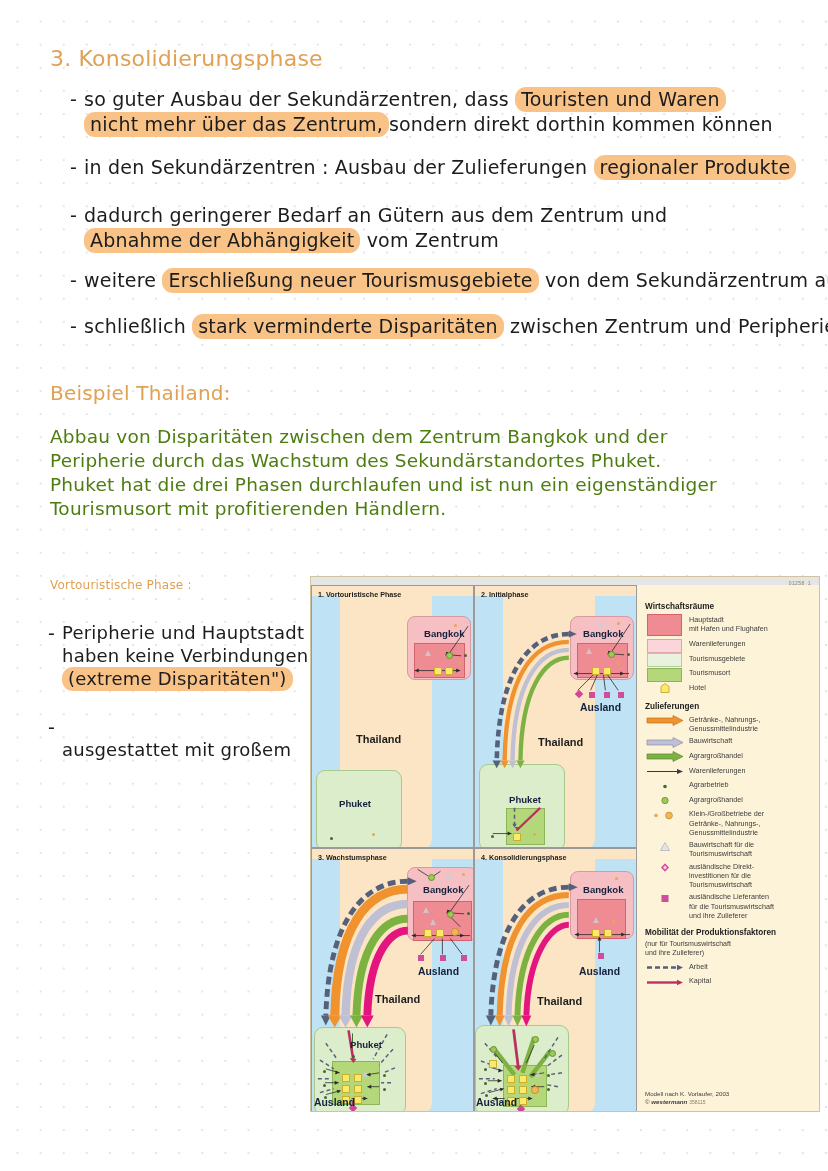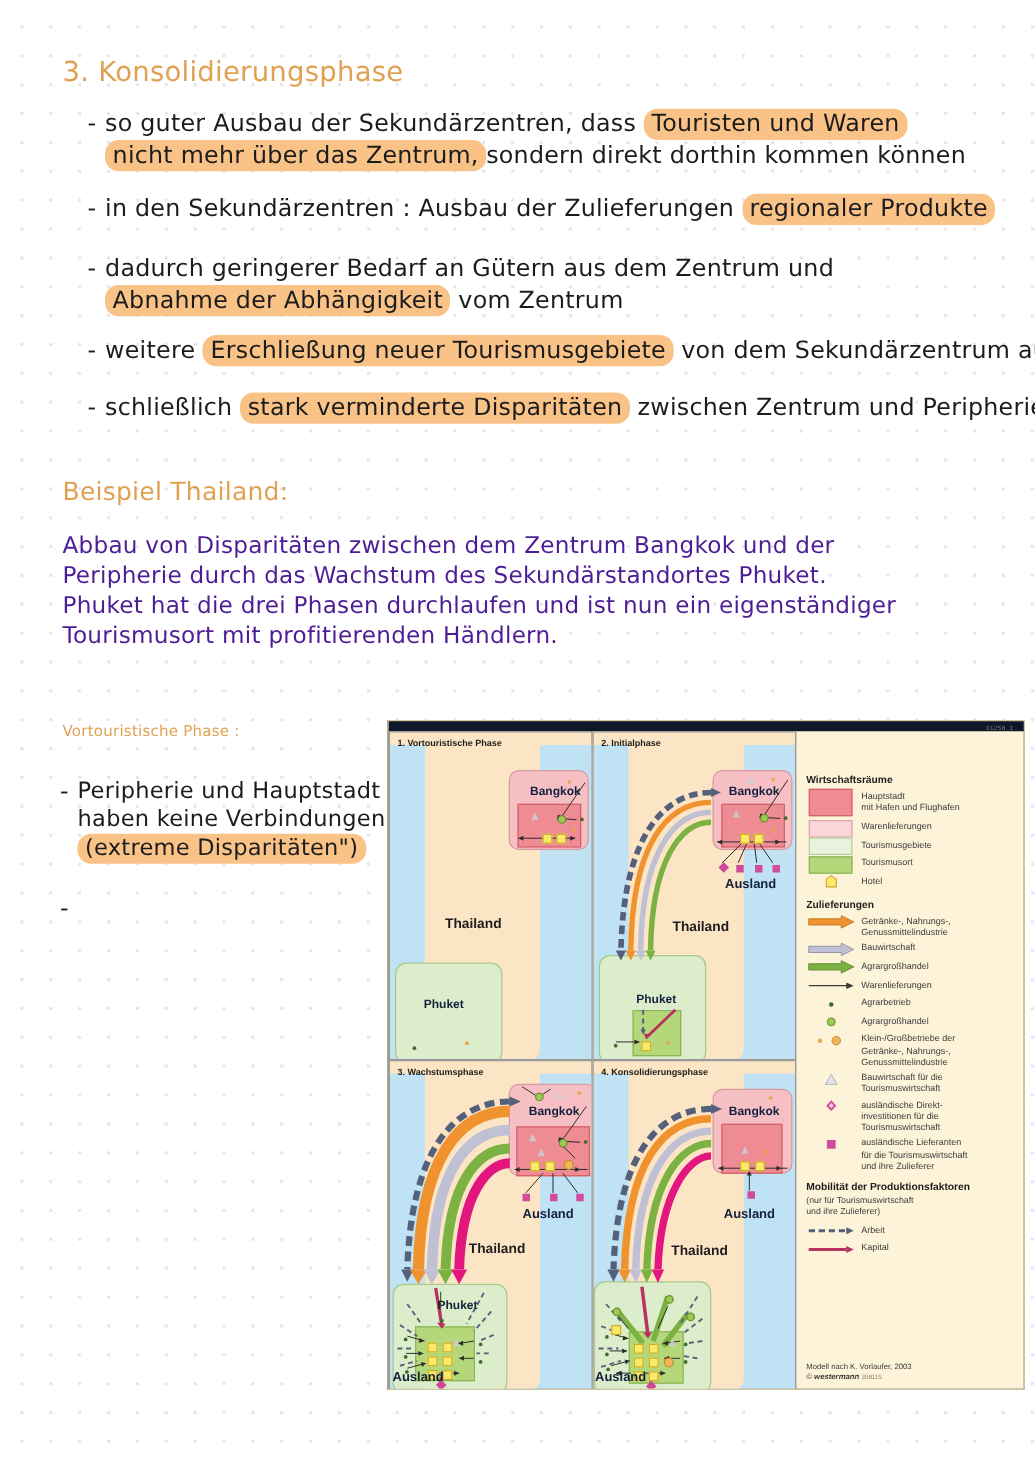--- a/index.html
+++ b/index.html
@@ -56,30 +56,30 @@
     background:#f9c387;
     border-radius:11px;
     padding:1px 6px 2px 6px;
     box-decoration-break:clone;
     -webkit-box-decoration-break:clone;
   }
   .para{
     position:absolute;
     font-size:18.5px;
     line-height:24px;
-    color:#4c1d95;
+    color:#4d7c0f;
     white-space:nowrap;
   }
 
   
   #diagram{
     position:absolute;
     left:310px;top:576px;
     width:510px;height:536px;
-    background:#0f172a;
+    background:#e5e5e5;
     border:1px solid #cfc49e;
     box-sizing:border-box;
     font-family:"Liberation Sans", sans-serif;
     overflow:hidden;
   }
   .panel{
     position:absolute;
     overflow:hidden;
     background:#fbe5c4;
     border:1px solid #9a9a9a;
@@ -150,21 +150,21 @@
     box-sizing:border-box;
     padding:6px 6px 4px 8px;
   }
   .legcode{
     position:absolute;right:8px;top:3px;
     font-size:5px;color:#8a8163;letter-spacing:.4px;
   }
   .leg-h{
     font-size:8.2px;font-weight:bold;color:#1d1d1d;margin:8px 0 3px 0;
   }
-  .leg-h.first{margin-top:28px;}
+  .leg-h.first{margin-top:11px;}
   .leg-row{
     display:flex;align-items:flex-start;margin-bottom:2.6px;
   }
   .leg-key{
     flex:0 0 44px;height:12px;position:relative;
   }
   .leg-txt{
     font-size:7.2px;line-height:9.2px;color:#3c3c3c;
     padding-top:.5px;
   }
@@ -247,21 +247,21 @@
       <span>Peripherie und Hauptstadt</span><br>
       <span>haben keine Verbindungen</span><br>
       <span class="hl">(extreme Disparitäten")</span>
     </span>
   </div>
 
   <div class="bullet-row" style="left:48px;top:715px;">
     <span class="dash hw">-</span>
     <span class="btext hw" style="font-size:18px;line-height:23px;">
       <br>
-      <br>
+      <span>ausgestattet mit großem</span><br>
     </span>
   </div>
 
   <div id="diagram">
 
     <div class="legcode">01258_1</div>
 
     <div class="panel p1">
       <div class="sea" style="left:0;top:10px;width:28px;height:253px;"></div>
       <div class="sea" style="left:96px;top:96px;width:67px;height:167px;"></div>

